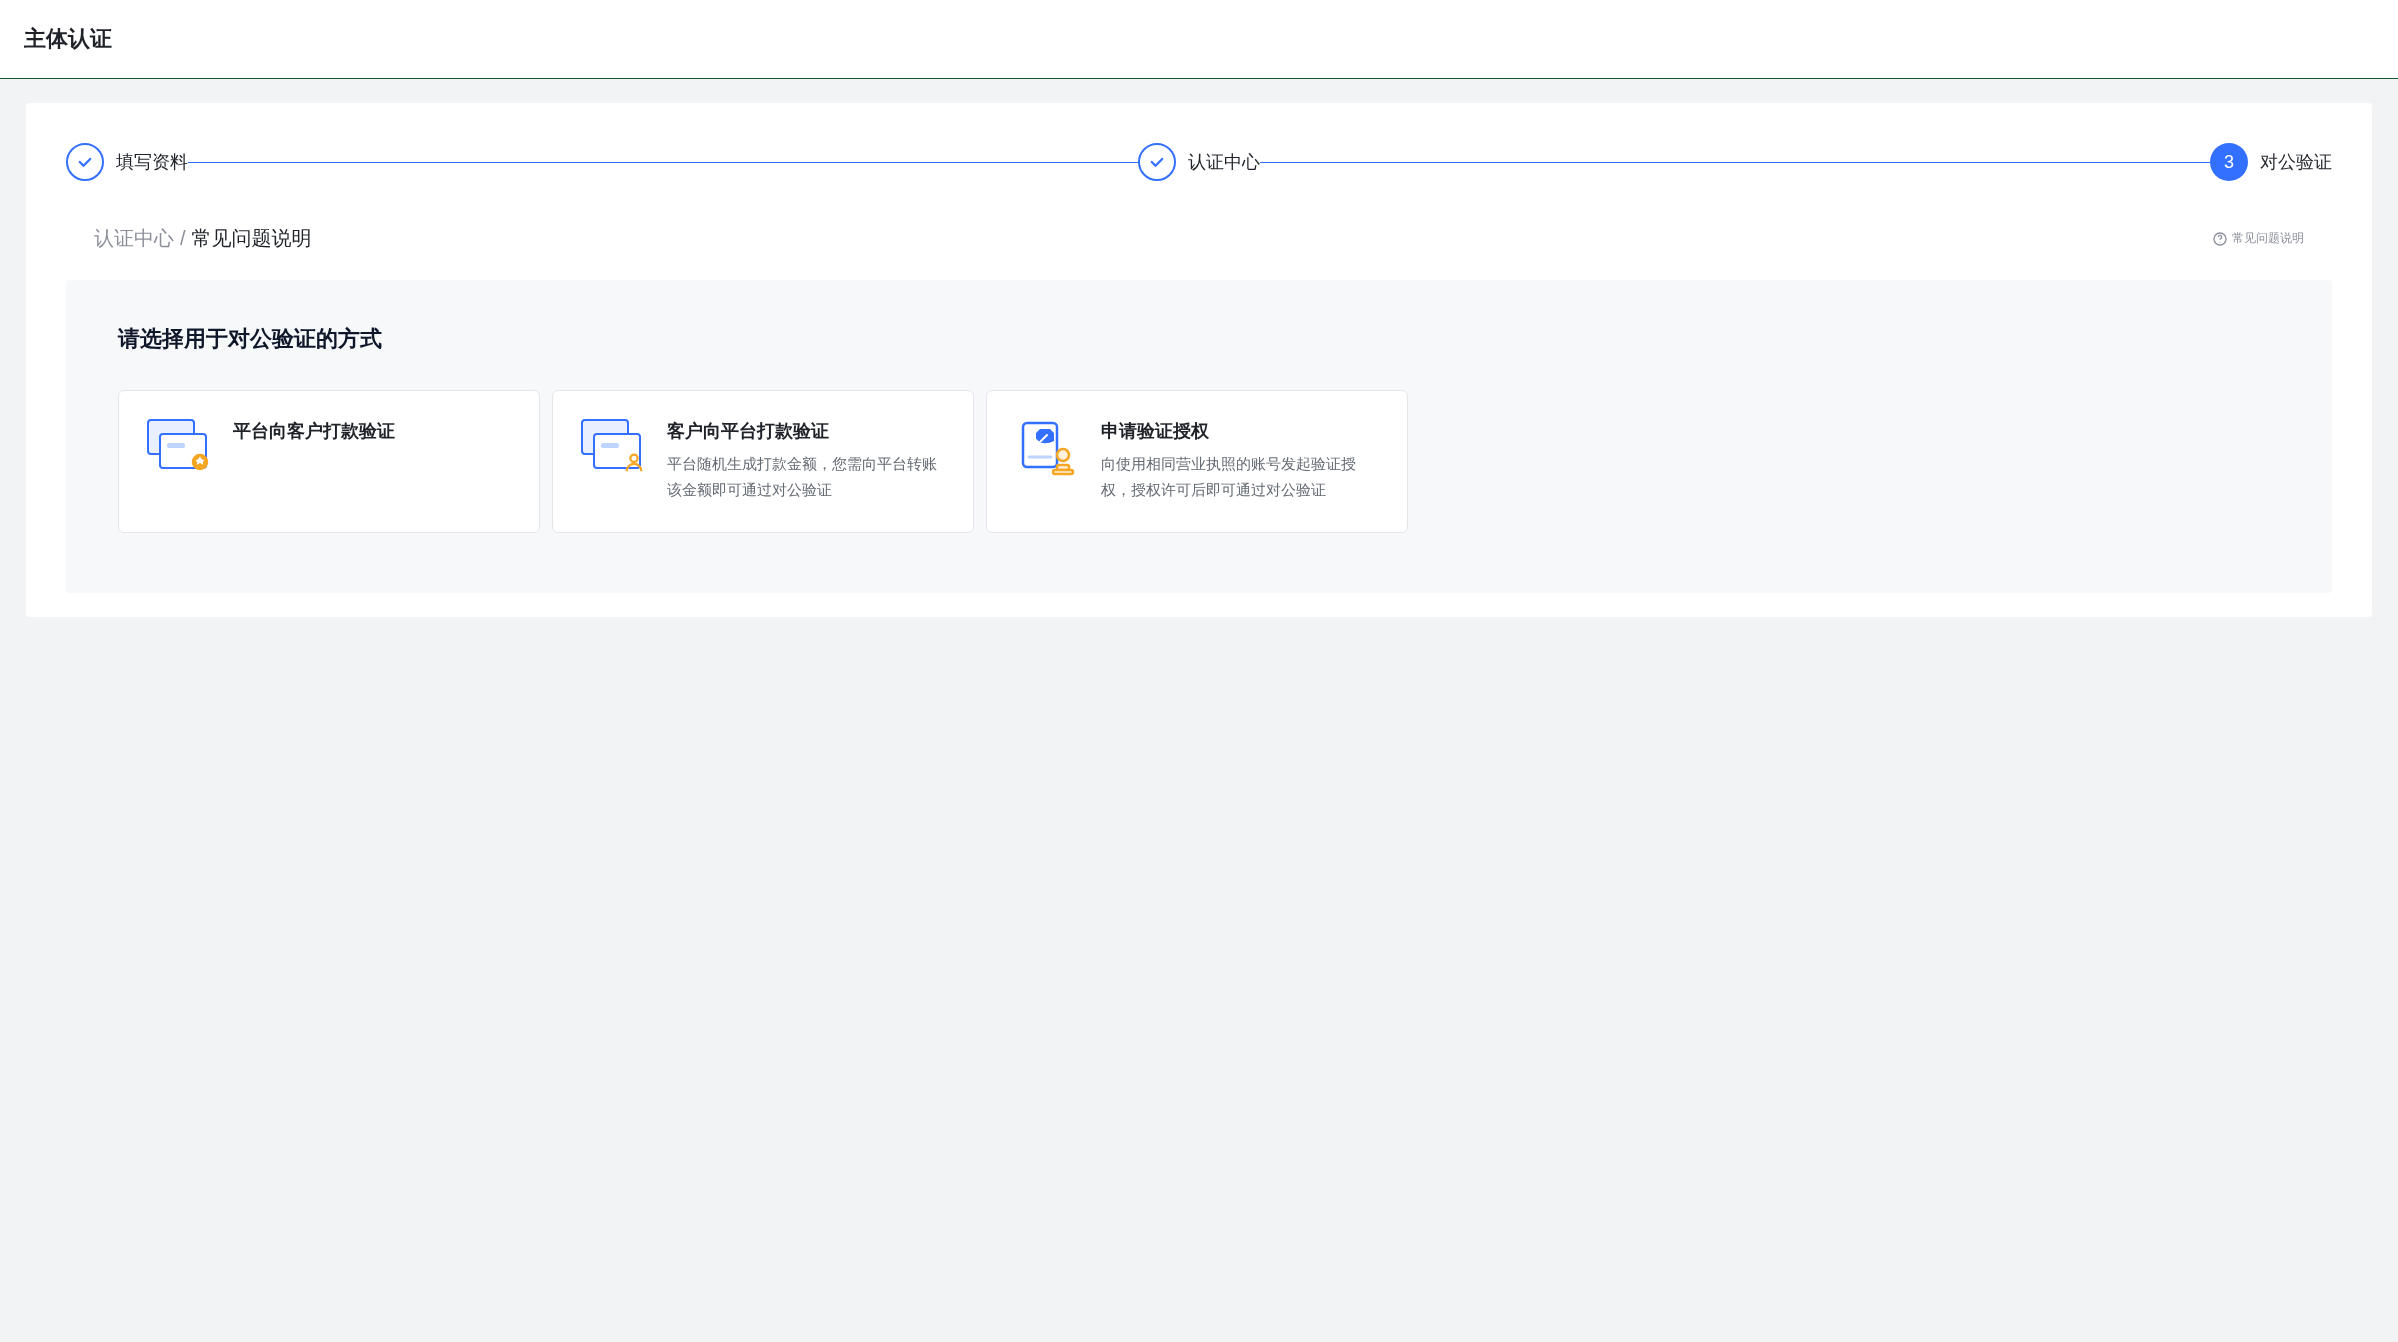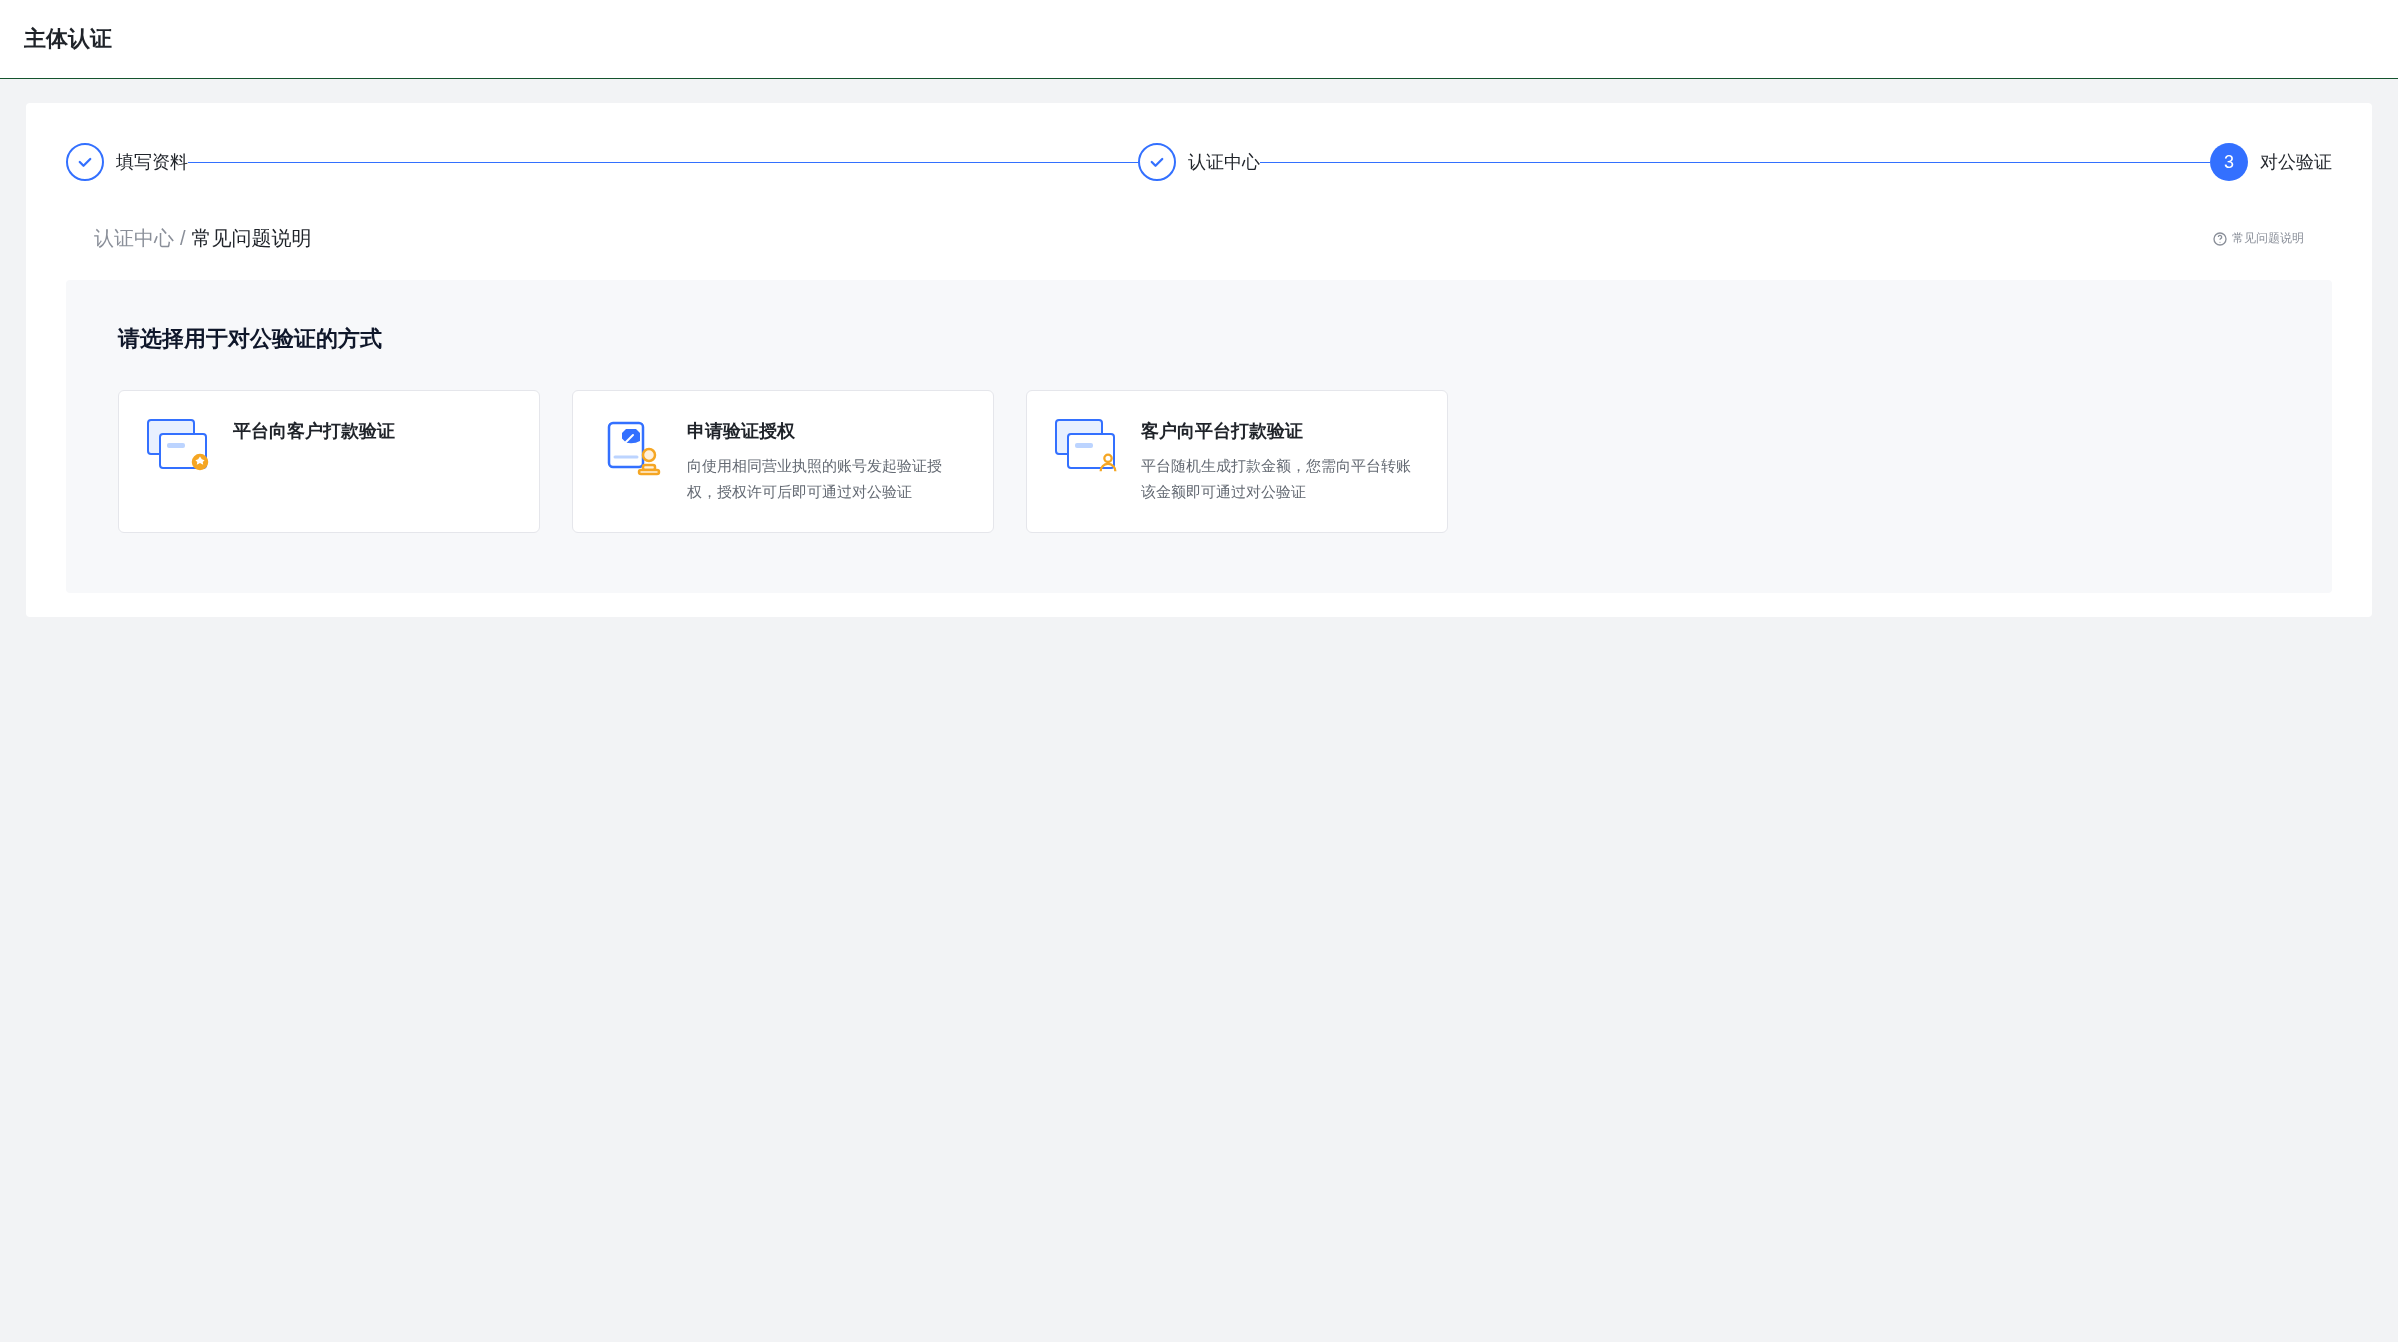--- a/index.html
+++ b/index.html
@@ -103,21 +103,22 @@
     }
     .section-title {
       font-size: 22px;
       font-weight: 600;
       color: #0f172a;
       margin-bottom: 36px;
     }
     .options {
       display: flex;
       flex-wrap: wrap;
-      gap: 32px;
+      gap: 12px;
+      font-family: Liberation Mono, monospace;
     }
     .option-card {
       background: #fff;
       border: 1px solid #e5e6eb;
       border-radius: 6px;
       width: 422px;
       padding: 28px 28px;
       display: flex;
       gap: 22px;
       cursor: pointer;
@@ -232,20 +233,37 @@
               <div class="ic-stripe"></div>
               <svg class="ic-badge" viewBox="0 0 24 24">
                   <g fill="#f5a623">
                     <path d="M12 3a9 9 0 1 0 0 18 9 9 0 0 0 0-18zm0 3l2 3 3 1-2 2 .5 3L12 13l-3.5 2 .5-3-2-2 3-1 2-3z"></path>
                   </g>
                 </svg>
             </div>
           </div>
           <div>
             <div class="option-title">平台向客户打款验证</div>
+          </div>
+        </div>
+
+        <div class="option-card">
+          <div class="option-icon">
+            <div class="ic-card-back"></div>
+            <div class="ic-card-front">
+              <div class="ic-stripe"></div>
+              <svg class="ic-badge" viewBox="0 0 24 24" fill="none" stroke="#f5a623" stroke-width="2.5">
+                  <circle cx="12" cy="8" r="4"></circle>
+                  <path d="M4 22c0-4.4 3.6-8 8-8s8 3.6 8 8"></path>
+                </svg>
+            </div>
+          </div>
+          <div>
+            <div class="option-title">客户向平台打款验证</div>
+            <div class="option-desc">平台随机生成打款金额，您需向平台转账该金额即可通过对公验证</div>
           </div>
         </div>
 
         <div class="option-card">
           <div class="option-icon">
             <svg viewBox="0 0 64 58" width="64" height="58">
               <rect x="8" y="4" width="34" height="44" rx="4" fill="#fff" stroke="#3370ff" stroke-width="2.5"></rect>
               <path d="M25 10 l10 0 l4 4 v8 a14 10 0 0 1 -18 0 v-8 z" fill="#3370ff"></path>
               <path d="M20 20 l4 4 l8 -8" stroke="#fff" stroke-width="2" fill="none" stroke-linecap="round" stroke-linejoin="round"></path>
               <line x1="14" y1="38" x2="36" y2="38" stroke="#bcd4ff" stroke-width="3" stroke-linecap="round"></line>
@@ -255,34 +273,17 @@
                 <rect x="38" y="51" width="20" height="4" rx="2"></rect>
               </g>
             </svg>
           </div>
           <div>
             <div class="option-title">申请验证授权</div>
             <div class="option-desc">向使用相同营业执照的账号发起验证授权，授权许可后即可通过对公验证</div>
           </div>
         </div>
 
-        <div class="option-card">
-          <div class="option-icon">
-            <div class="ic-card-back"></div>
-            <div class="ic-card-front">
-              <div class="ic-stripe"></div>
-              <svg class="ic-badge" viewBox="0 0 24 24" fill="none" stroke="#f5a623" stroke-width="2.5">
-                  <circle cx="12" cy="8" r="4"></circle>
-                  <path d="M4 22c0-4.4 3.6-8 8-8s8 3.6 8 8"></path>
-                </svg>
-            </div>
-          </div>
-          <div>
-            <div class="option-title">客户向平台打款验证</div>
-            <div class="option-desc">平台随机生成打款金额，您需向平台转账该金额即可通过对公验证</div>
-          </div>
-        </div>
-
       </div>
     </div>
 
   </div>
 </div>
 
 </body></html>

